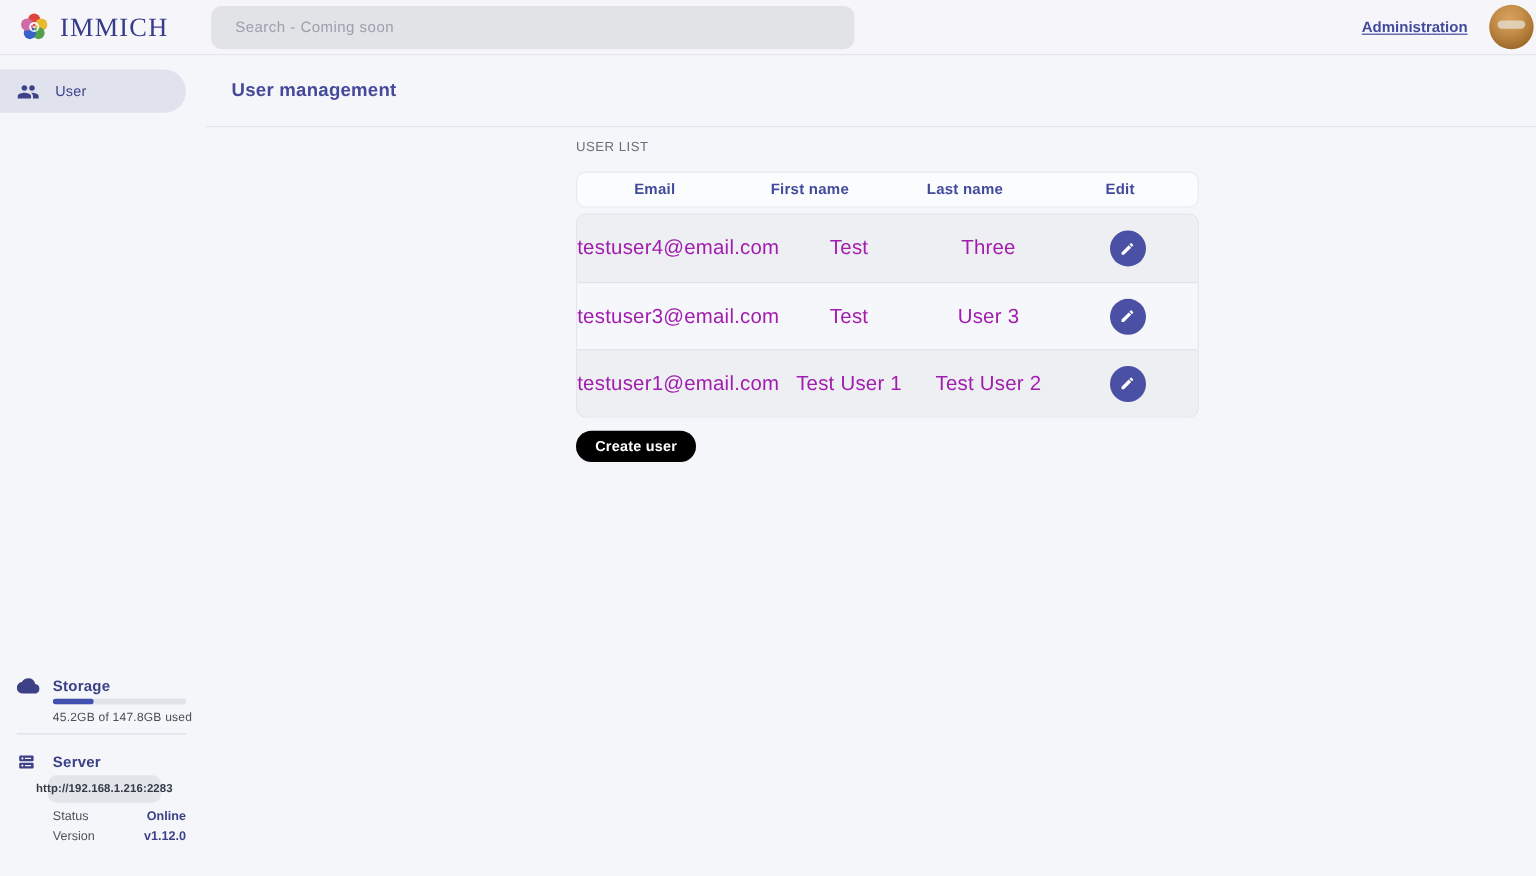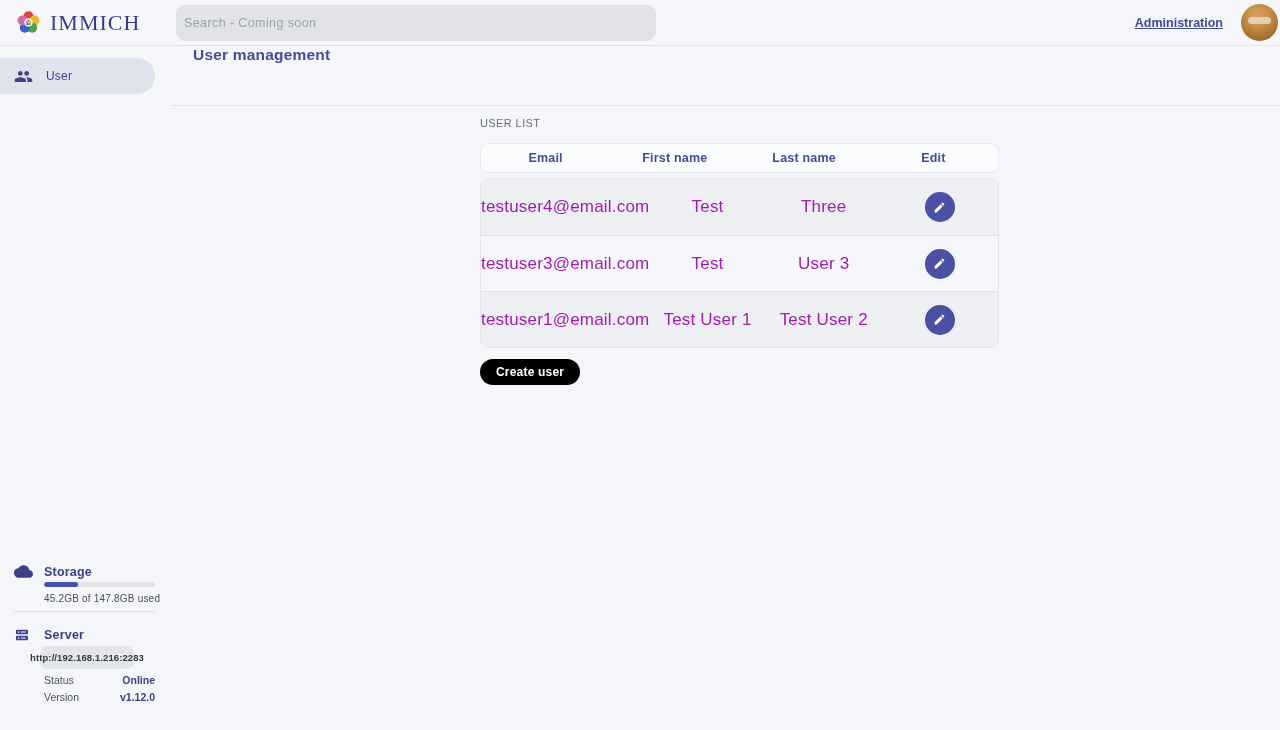--- a/index.html
+++ b/index.html
@@ -18,23 +18,23 @@
     background:#f6f6fa;
     border-bottom:1px solid #e4e6ed;
     display:flex; align-items:center;
   }
   .brand { display:flex; align-items:center; gap:8px; padding-left:15px; width:176px; }
   .brand-word {
     font-family:"Liberation Serif", serif;
     font-size:22px; letter-spacing:1px; color:#383d8a; font-weight:400;
   }
   .searchbar {
-    width:480px; height:36px; background:#e2e3e7; border-radius:9px;
+    width:536px; height:36px; background:#e2e3e7; border-radius:9px;
     border:none; outline:none;
-    padding:0 8px; font-size:12.5px; color:#5c616b; letter-spacing:0.4px;
+    padding:0 20px; font-size:12.5px; color:#5c616b; letter-spacing:0.4px;
     font-family:"Liberation Sans", sans-serif;
   }
   .searchbar::placeholder { color:#9aa0ac; opacity:1; }
   .topbar-right {
     margin-left:auto; display:flex; align-items:center; gap:18px; padding-right:2px;
   }
   .admin-link {
     font-size:12.5px; font-weight:bold; color:#424a9b;
     text-decoration:underline; cursor:pointer;
   }
@@ -79,21 +79,21 @@
     font-size:9.5px; font-weight:bold; color:#333a46; letter-spacing:0.1px;
   }
   .kv-row { position:absolute; left:44px; width:111px; display:flex; justify-content:space-between; }
   .kv-row.status { top:638px; }
   .kv-row.version { top:655px; }
   .kv-label { font-size:10.5px; color:#4d525c; }
   .kv-value { font-size:10.5px; font-weight:bold; color:#3c4187; }
 
   
   .main { position:absolute; top:46px; left:171px; width:1109px; height:684px; }
-  .page-title-bar { height:60px; display:flex; padding-left:22px; border-bottom:1px solid #e3e5ec; }
+  .page-title-bar { height:60px; display:flex; align-items:center; padding-left:22px; border-bottom:1px solid #e3e5ec; }
   .page-title { font-size:15.5px; font-weight:600; color:#454a9a; letter-spacing:0.2px; }
 
   .content { width:547px; margin:0 auto; padding-top:11px;padding-left:28px; }
   .section-label { font-size:11px; color:#696f7a; letter-spacing:0.4px; margin-bottom:14px; }
 
   .table-header-card {
     height:30px; background:#fbfcfe; border:1px solid #e8eaf0; border-radius:8px;
     display:flex; align-items:center;
   }
   .th { flex:1; text-align:center; font-size:12.5px; font-weight:600; color:#424a9b; letter-spacing:0.2px; }

